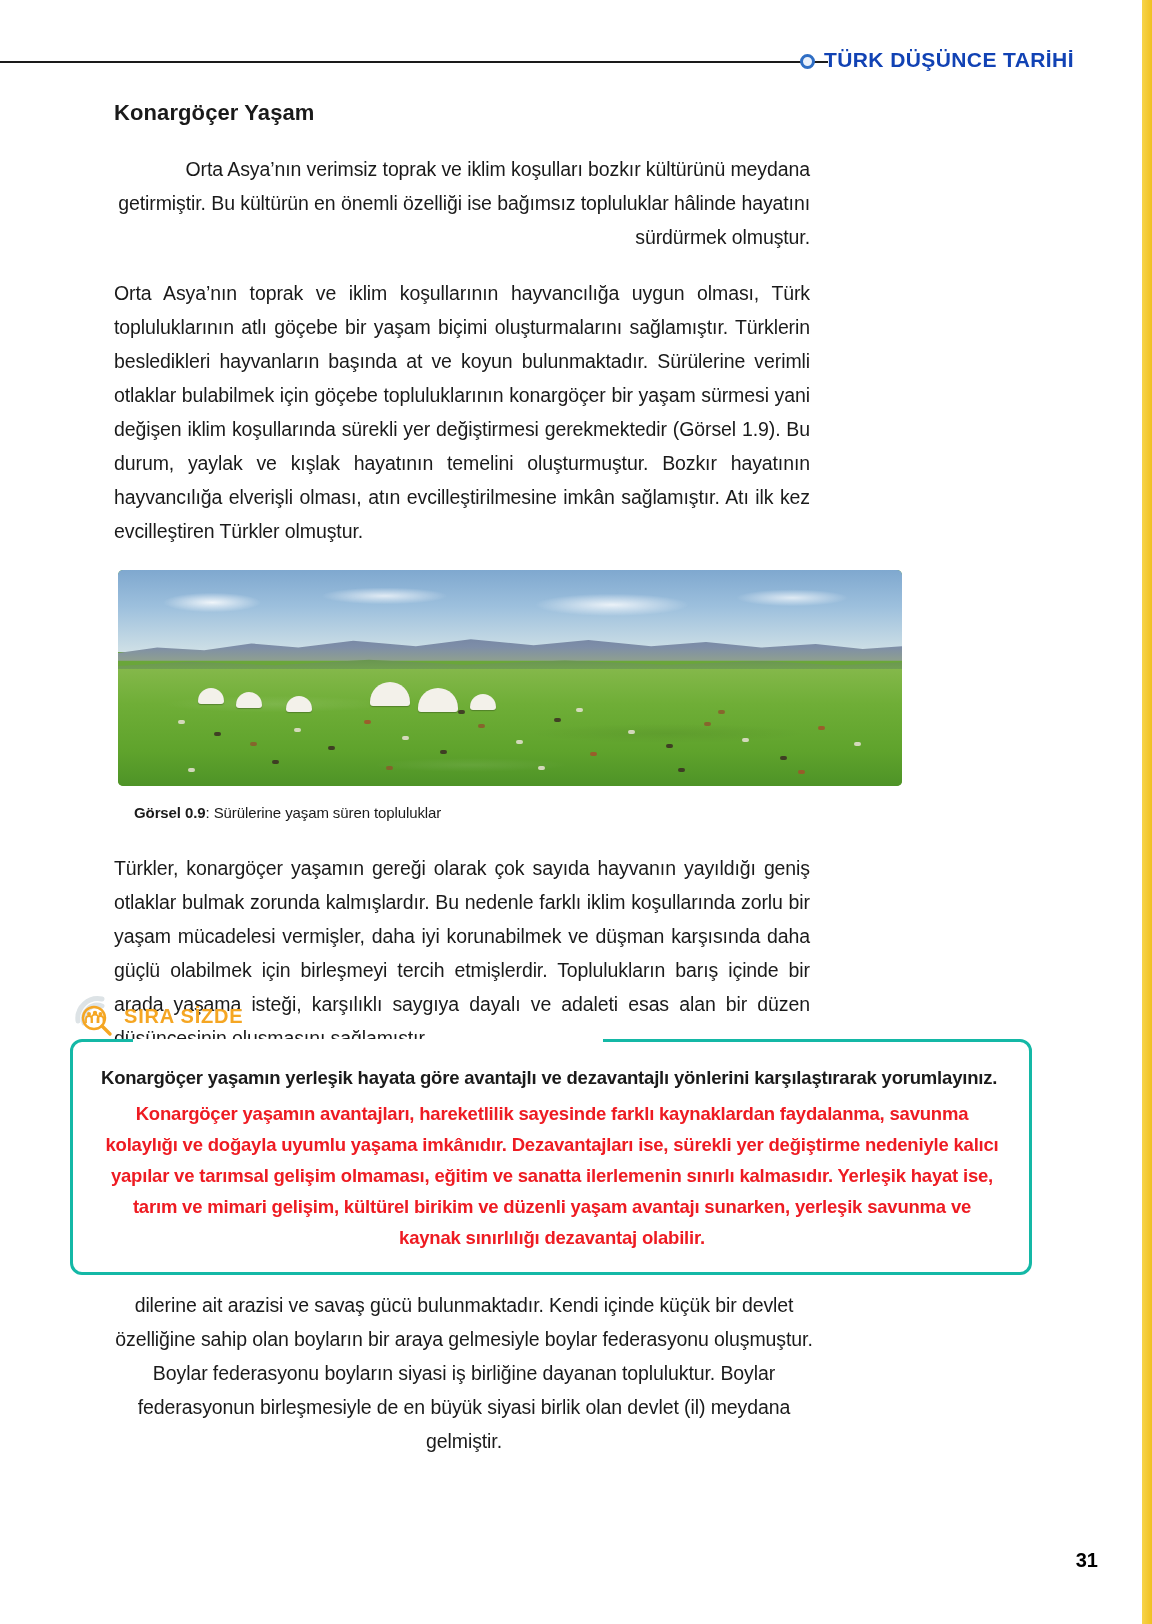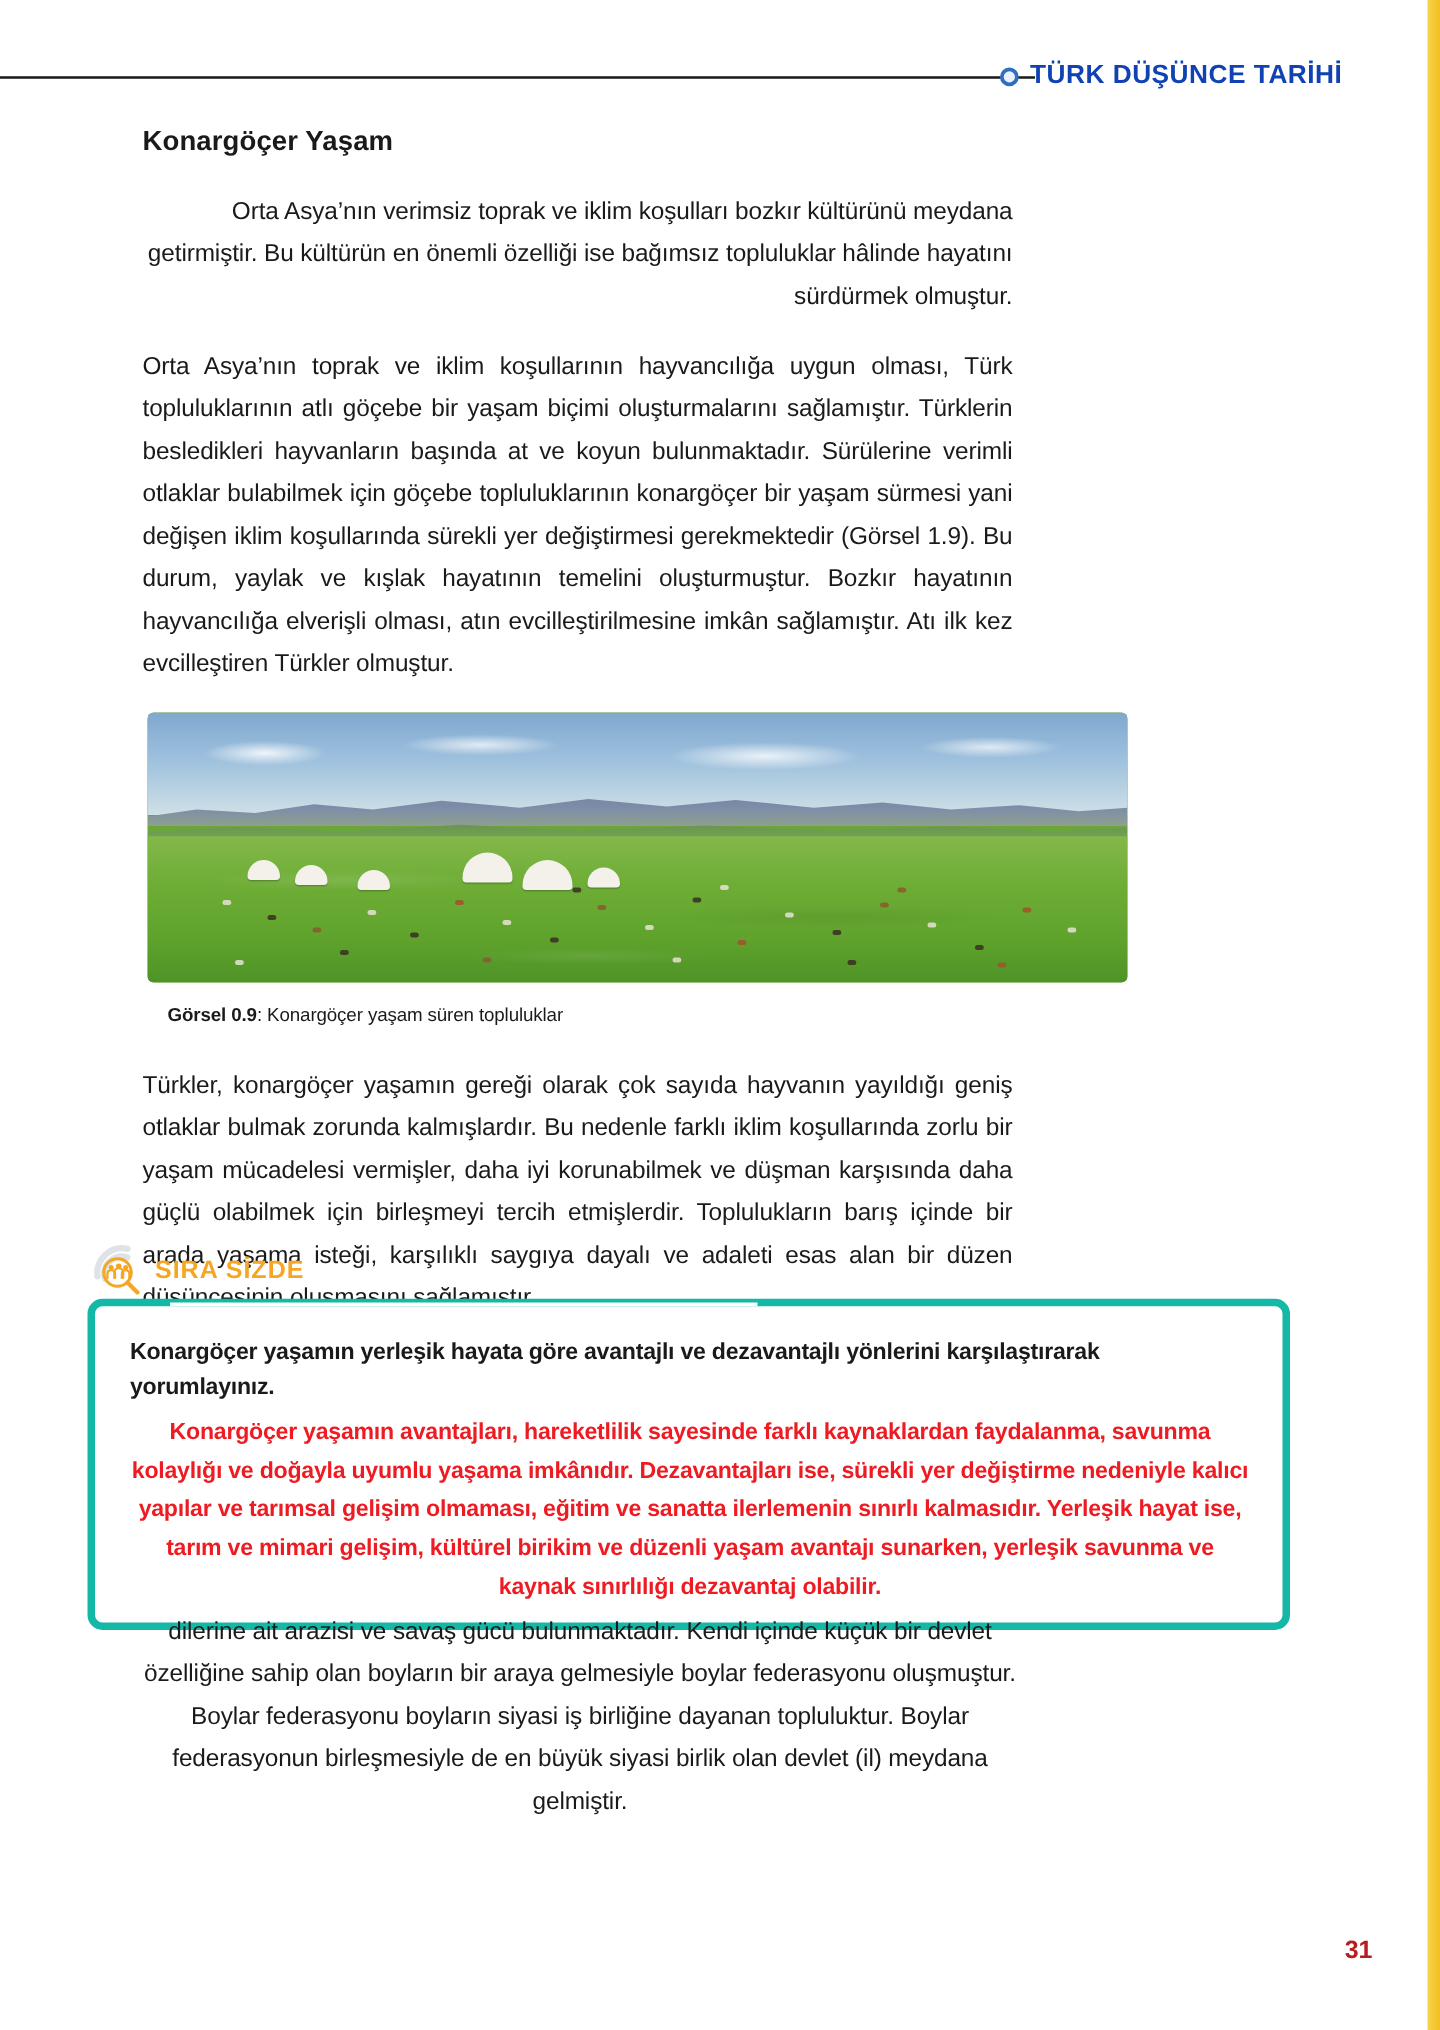--- a/index.html
+++ b/index.html
@@ -173,21 +173,21 @@
     position: absolute;
     left: 62px; top: 10px;
     font-size: 20px;
     font-weight: bold;
     color: #f5a623;
     letter-spacing: 0.8px;
   }
   .activity-frame {
     position: relative;
     margin-left: 8px;
-    border: 6px solid #14b8a6;
+    border: 3px solid #14b8a6;
     border-radius: 12px;
     min-height: 236px;
     padding: 22px 26px 14px 28px;
     background: #ffffff;
   }
   .activity-frame::before {
     content: "";
     position: absolute;
     top: -3px; left: 60px;
     width: 470px; height: 3px;
@@ -225,21 +225,21 @@
     text-align: center;
     letter-spacing: -0.1px;
   }
 
   
   .page-number {
     position: absolute;
     right: 54px; bottom: 52px;
     font-size: 20px;
     font-weight: bold;
-    color: #b91c1c;
+    color: #000000;
   }
 </style>
 </head>
 <body>
 
 <div class="page-edge"></div>
 
 <div class="header">
   <div class="header-rule"></div>
   <div class="header-dot"></div>
@@ -291,21 +291,21 @@
       <div class="animal brown" style="left:268px; top:196px;"></div>
       <div class="animal light" style="left:420px; top:196px;"></div>
       <div class="animal" style="left:560px; top:198px;"></div>
       <div class="animal red" style="left:680px; top:200px;"></div>
       <div class="animal light" style="left:70px;  top:198px;"></div>
       <div class="animal" style="left:340px; top:140px;"></div>
       <div class="animal brown" style="left:600px; top:140px;"></div>
       <div class="animal light" style="left:458px; top:138px;"></div>
     </div>
     <div class="fig-caption">
-      <b>Görsel 0.9</b><span>: </span><span>Konargöçer yaşam süren topluluklar</span>
+      <b>Görsel 0.9</b><span>: </span><span>Sürülerine yaşam süren topluluklar</span>
     </div>
   </div>
 
   <p class="body-text" style="margin-top:30px;">Türkler, konargöçer yaşamın gereği olarak çok sayıda hayvanın yayıldığı geniş otlaklar bulmak zorunda kalmışlardır. Bu nedenle farklı iklim koşullarında zorlu bir yaşam mücadelesi vermişler, daha iyi korunabilmek ve düşman karşısında daha güçlü olabilmek için birleşmeyi tercih etmişlerdir. Toplulukların barış içinde bir arada yaşama isteği, karşılıklı saygıya dayalı ve adaleti esas alan bir düzen düşüncesinin oluşmasını sağlamıştır.</p>
 </div>
 
 <div class="activity">
   <div class="activity-head">
     <span class="activity-icon">
       <svg width="46" height="46" viewBox="0 0 46 46">

